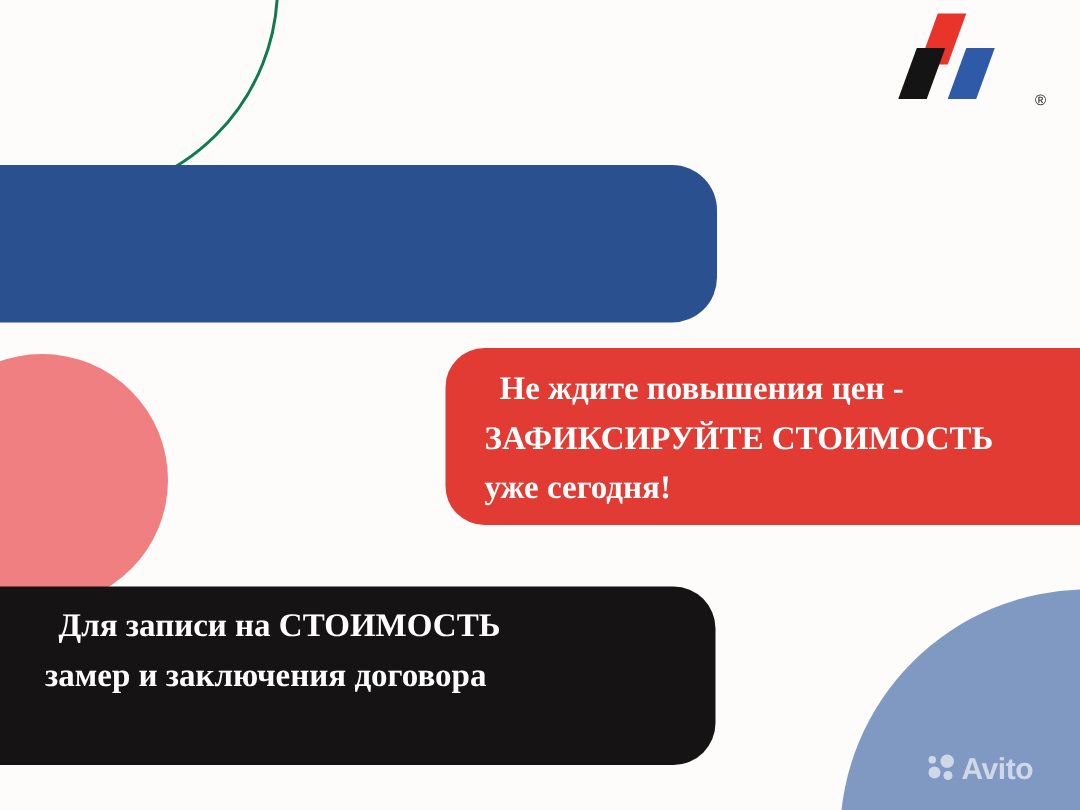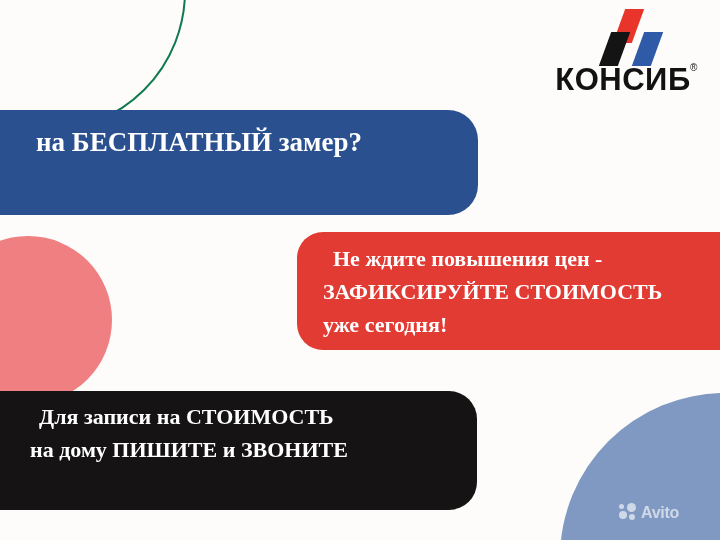--- a/index.html
+++ b/index.html
@@ -165,58 +165,56 @@
   .dot-a { left: 0px;  top: 1px;  width: 5px;  height: 5px; }
   .dot-b { left: 8px;  top: 0px;  width: 9px;  height: 9px; }
   .dot-c { left: 0px;  top: 8px;  width: 8px;  height: 8px; }
   .dot-d { left: 10px; top: 11px; width: 6px;  height: 6px; }
   #avito-text {
     position: absolute;
     left: 22px;
     top: 0px;
     font-family: "Liberation Sans", "DejaVu Sans", sans-serif;
     font-weight: bold;
-    font-size: 16px;
+    font-size: 20px;
     line-height: 26px;
     color: #ffffff;
     letter-spacing: -0.3px;
   }
 </style>
 </head>
 <body>
 
 <div id="canvas">
 
   <div class="shape" id="teal-circle"></div>
   <div class="shape" id="salmon-circle"></div>
   <div class="shape" id="bluegray-circle"></div>
 
   <div id="logo">
     <div id="logo-mark">
       <div class="para" id="para-red"></div>
       <div class="para" id="para-black"></div>
       <div class="para" id="para-blue"></div>
     </div>
-    <div id="logo-wordmark">КОНСИБ</div>
     <div id="logo-reg">®</div>
   </div>
 
   <div class="banner" id="banner-blue">
-    <div class="line">на БЕСПЛАТНЫЙ замер?</div>
   </div>
 
   <div class="banner" id="banner-red">
     <div class="line indent">Не ждите повышения цен -</div>
     <div class="line">ЗАФИКСИРУЙТЕ СТОИМОСТЬ</div>
     <div class="line">уже сегодня!</div>
   </div>
 
   <div class="banner" id="banner-black">
     <div class="line indent">Для записи на СТОИМОСТЬ</div>
-    <div class="line">на дому ПИШИТЕ и ЗВОНИТЕ</div>
+    <div class="line">замер и заключения договора</div>
   </div>
 
   <div id="avito-watermark">
     <div id="avito-dots">
       <span class="dot-a"></span>
       <span class="dot-b"></span>
       <span class="dot-c"></span>
       <span class="dot-d"></span>
     </div>
     <div id="avito-text">Avito</div>

